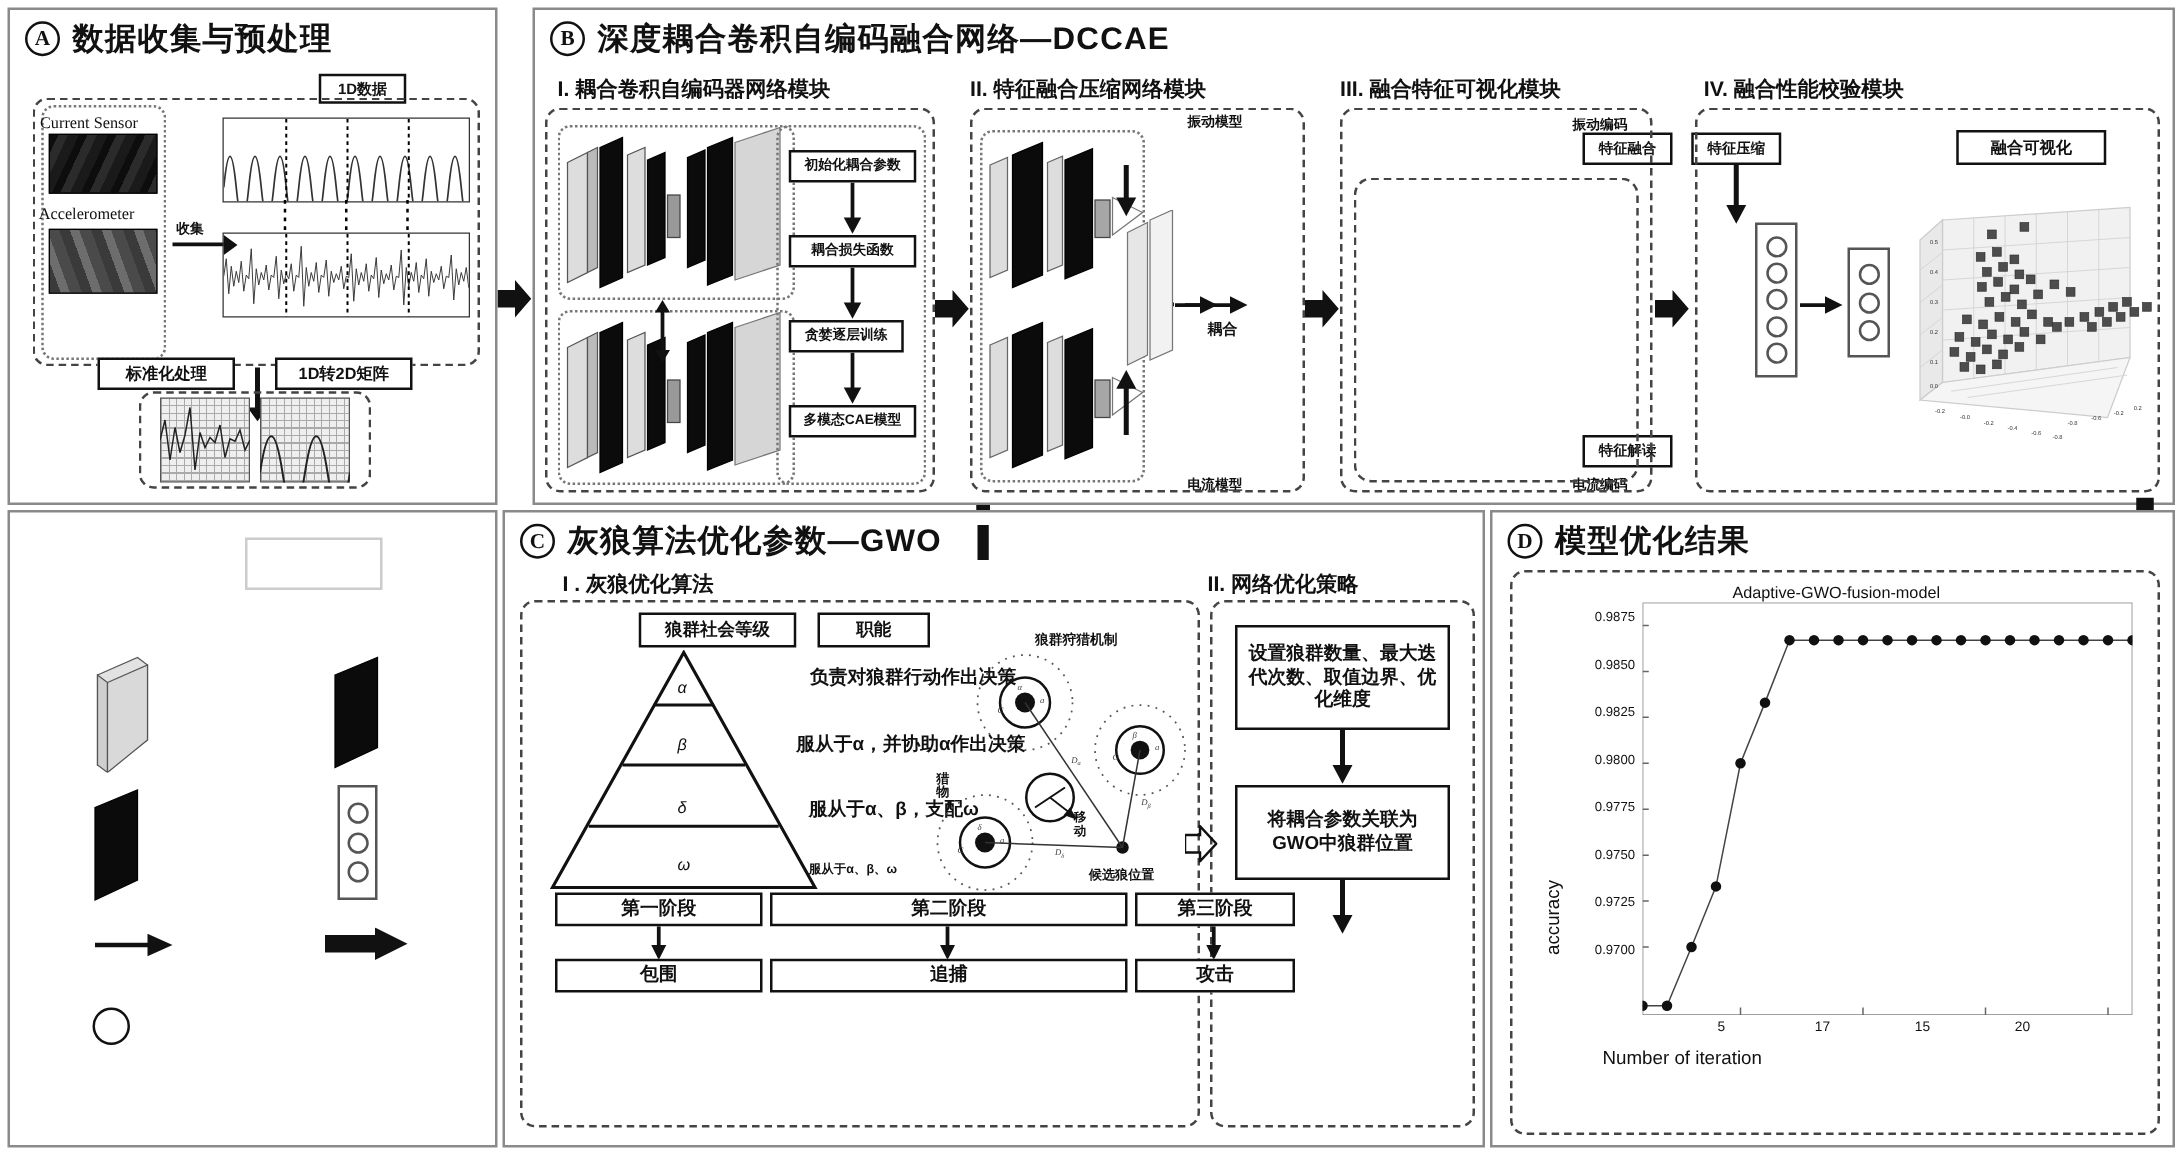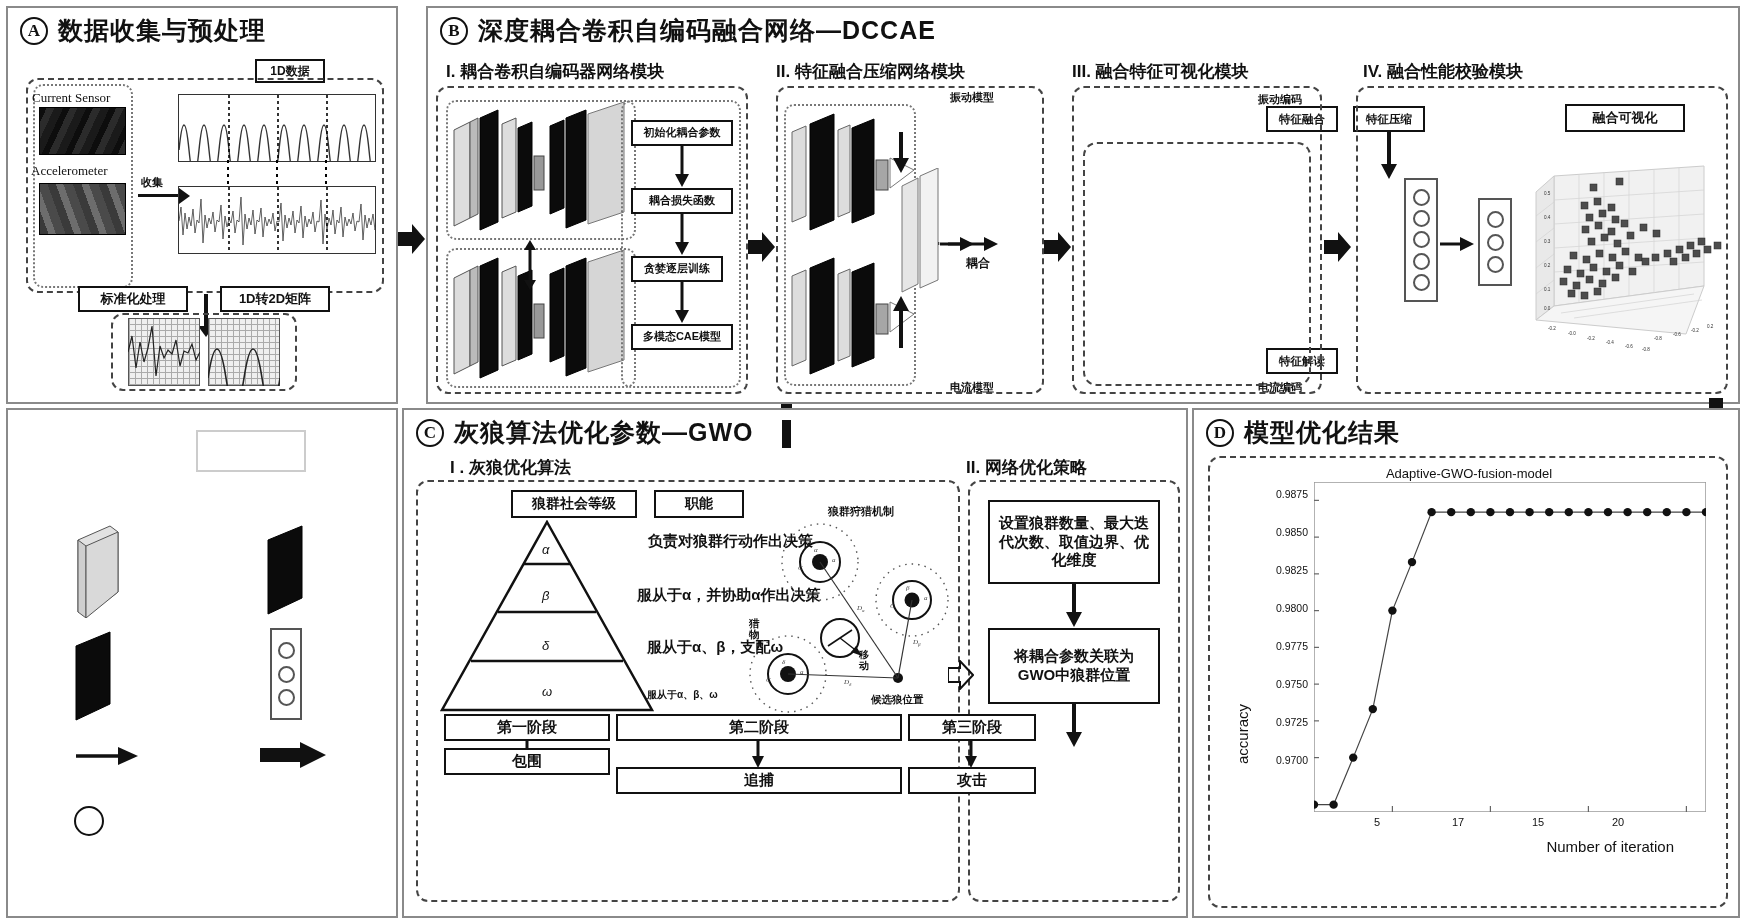--- a/index.html
+++ b/index.html
@@ -82,21 +82,21 @@
   .legend-item { position:absolute; font-family:"Liberation Serif", serif; font-size:21px; line-height:1.1; }
   .legend-cn { position:absolute; font-size:15px; font-weight:bold; }
 
   
   .chartwrap { position:absolute; }
   .chart-title { position:absolute; width:100%; text-align:center; font-size:13px; top:0; }
   .axis-label-y {
     position:absolute; transform:rotate(-90deg); transform-origin:left top;
     font-size:15px; white-space:nowrap;
   }
-  .axis-label-x { position:absolute; font-size:15px; width:100%; text-align:right; }
+  .axis-label-x { position:absolute; font-size:15px; width:100%; text-align:left; }
   .tick-y { position:absolute; font-size:10.5px; text-align:right; white-space:nowrap; }
   .tick-x { position:absolute; font-size:11px; text-align:center; white-space:nowrap; }
 </style>
 </head>
 <body>
 
 <div class="root">
 
 <div class="panel" style="left:6px; top:6px; width:392px; height:398px;">
   <div class="panel-head">
@@ -589,21 +589,21 @@
   </svg>
   <svg style="position:absolute; left:346px; top:331px; width:18px; height:28px;">
     <line x1="8" y1="0" x2="8" y2="17" stroke="#111" stroke-width="3"></line>
         <polygon points="8,27 14,15 2,15" fill="#111"></polygon>
   </svg>
   <svg style="position:absolute; left:559px; top:331px; width:18px; height:28px;">
     <line x1="8" y1="0" x2="8" y2="17" stroke="#111" stroke-width="3"></line>
         <polygon points="8,27 14,15 2,15" fill="#111"></polygon>
   </svg>
 
-  <div class="solidbox" style="left:40px; top:338px; width:166px; height:27px; font-size:15px;">包围</div>
+  <div class="solidbox" style="left:40px; top:357px; width:166px; height:27px; font-size:15px;">包围</div>
   <div class="solidbox" style="left:212px; top:357px; width:286px; height:27px; font-size:15px;">追捕</div>
   <div class="solidbox" style="left:504px; top:357px; width:128px; height:27px; font-size:15px;">攻击</div>
 
   <svg class="fatarrow" style="left:544px; top:250px; width:26px; height:30px;">
     <polygon points="0,8 12,8 12,1 25,15 12,29 12,22 0,22" fill="none" stroke="#111" stroke-width="2"></polygon>
   </svg>
 
   <div class="solidbox" style="left:584px; top:90px; width:172px; height:84px; font-size:15px; padding:0 6px;">设置狼群数量、最大迭代次数、取值边界、优化维度</div>
   <svg style="position:absolute; left:661px; top:174px; width:20px; height:44px;">
     <line x1="9" y1="0" x2="9" y2="30" stroke="#111" stroke-width="4"></line>

